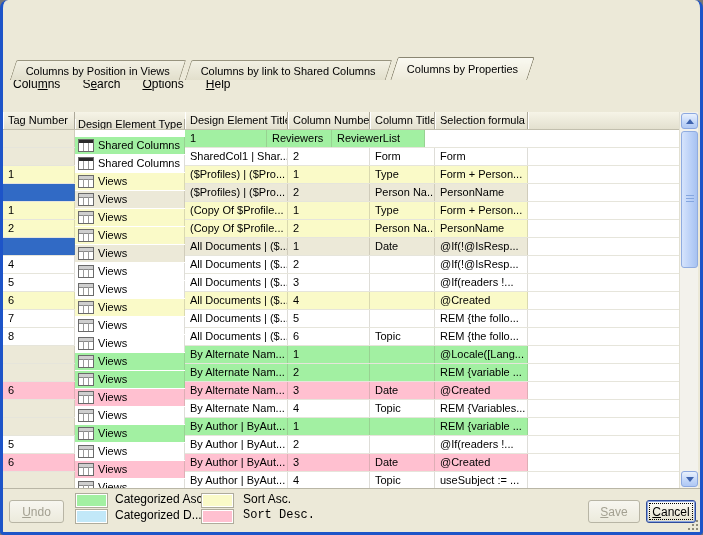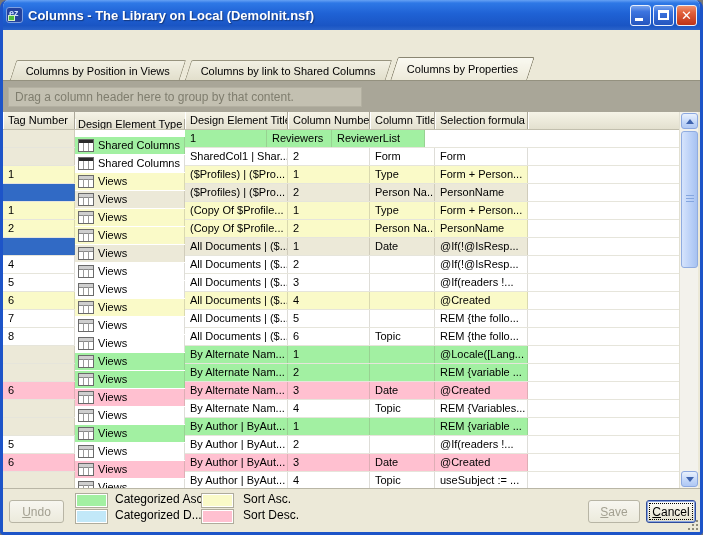--- a/index.html
+++ b/index.html
@@ -87,72 +87,51 @@
   .xpbtn{position:absolute;height:23px;border:1px solid #7E7A68;border-radius:3px;font-size:12px;color:#000;
     background:linear-gradient(#FEFEFB,#F2F0E3 45%,#E2DFCC);display:flex;align-items:center;justify-content:center;}
   .xpbtn.disabled{color:#A3A091;border-color:#B8B5A5;background:linear-gradient(#F7F6F0,#ECEADC);}
   .xpbtn.default{border:1px solid #2F4C9B;box-shadow:0 0 0 1px #88A3DF inset;outline:1px dotted #000;outline-offset:-4px;}
   .btn-undo{left:6px;top:11px;width:55px;}
   .btn-save{left:585px;top:11px;width:52px;}
   .btn-cancel{left:643px;top:11px;width:50px;}
   .swatch{position:absolute;width:31px;height:13px;border:1px solid #FFFFFF;outline:1px solid #AFAC9C;}
   .sw1{left:73px;top:5px;} .sw2{left:199px;top:5px;} .sw3{left:73px;top:21px;} .sw4{left:199px;top:21px;}
   .leglabel{position:absolute;font-size:12px;color:#000;white-space:nowrap;}
-  .ll1{left:112px;top:3px;} .ll2{left:240px;top:3px;} .ll3{left:112px;top:19px;} .ll4{left:240px;top:19px;}
+  .ll1{left:112px;top:3px;} .ll2{left:240px;top:3px;} .ll3{left:112px;top:19px;} .ll4{left:240px;top:19px;font-family:Liberation Mono, monospace;}
   .grip{position:absolute;right:2px;bottom:2px;width:12px;height:12px;}
   .grip::before{content:"";position:absolute;right:0;bottom:0;width:2px;height:2px;background:#8E8B7B;
     box-shadow:-4px 0 0 #8E8B7B,-8px 0 0 #8E8B7B,0 -4px 0 #8E8B7B,0 -8px 0 #8E8B7B,-4px -4px 0 #8E8B7B;}
   u{text-decoration:underline;}
 </style>
 </head>
 <body>
 
 <div class="window">
 
-  <div class="titlebar">
-    <div class="app-icon">
-      <span class="ez">ez</span>
-        <span class="dot"></span>
-    </div>
-    <div class="title-text">Columns - The Library on Local (DemoInit.nsf)</div>
-    <div class="caption-btns">
-      <div class="cbtn">
-          <span class="glyph-min"></span>
-        </div>
-      <div class="cbtn">
-          <span class="glyph-max"></span>
-        </div>
-      <div class="cbtn close">
-          <span class="glyph-close">✕</span>
-        </div>
-    </div>
-  </div>
 
   <div class="menubar">
     <span class="menu-item">Colu<u>m</u>ns</span>
     <span class="menu-item">S<u>e</u>arch</span>
     <span class="menu-item"><u>O</u>ptions</span>
     <span class="menu-item"><u>H</u>elp</span>
   </div>
 
   <div class="tabstrip">
     <div class="tab">
         <span>Columns by Position in Views</span>
       </div>
     <div class="tab">
         <span>Columns by link to Shared Columns</span>
       </div>
     <div class="tab active">
         <span>Columns by Properties</span>
       </div>
   </div>
 
-  <div class="groupbar">
-    <div class="draghint">Drag a column header here to group by that content.</div>
-  </div>
 
   <div class="gridheader">
     <div class="hcell c-tag">Tag Number</div>
     <div class="hcell c-type">Design Element Type</div>
     <div class="hcell c-title">Design Element Title</div>
     <div class="hcell c-num">Column Number</div>
     <div class="hcell c-ctitle">Column Title</div>
     <div class="hcell c-formula">Selection formula</div>
     <div class="hcell hfill"></div>
   </div>

